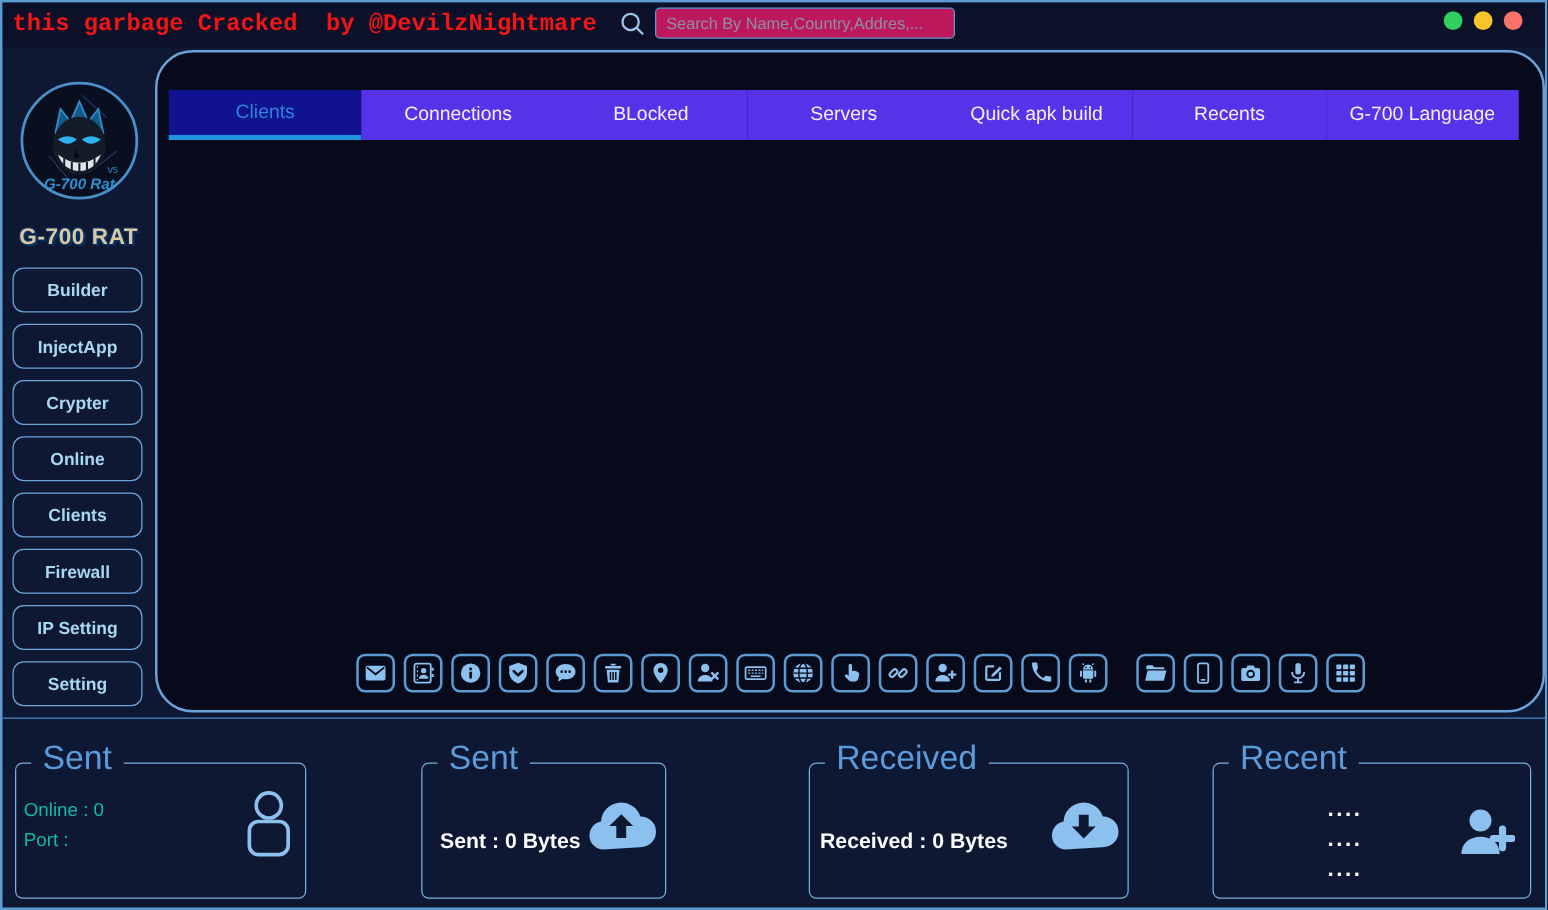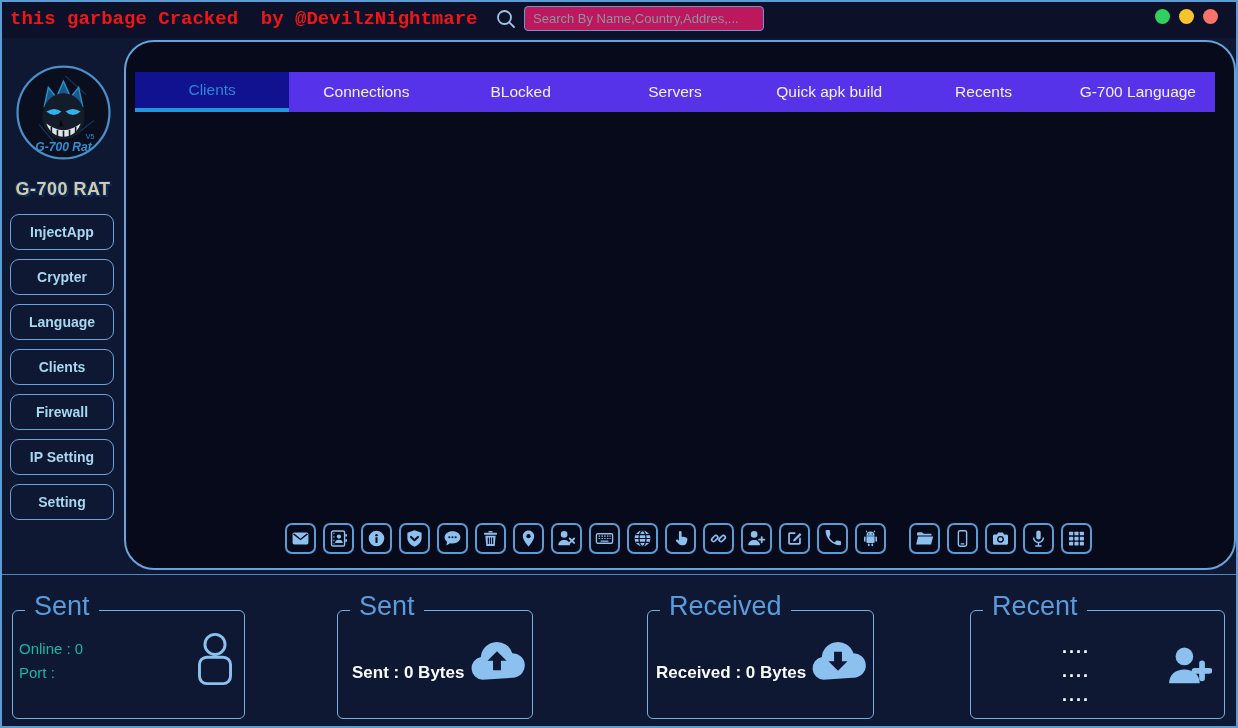--- a/index.html
+++ b/index.html
@@ -53,21 +53,21 @@
   .tool-btn svg{fill:#8cc0ef;}
   
   .footer-sep{position:absolute;left:0;right:0;top:572px;border-top:1px solid #4d86c4;}
   .group{position:absolute;top:608px;height:109px;border:1px solid #79aede;border-radius:6px;}
   .legend{
     position:absolute;top:-20px;left:12px;background:#0e1832;padding:0 9px;
     font-size:27px;color:#5b9bdc;line-height:30px;white-space:nowrap;
   }
   .g-info{left:10px;width:233px;}
   .g-sent{left:335px;width:196px;}
-  .g-recv{left:645px;width:227px;padding-left:29px;}
+  .g-recv{left:645px;width:256px;padding-left:29px;}
   .g-recent{left:968px;width:255px;}
   .info-lines{position:absolute;left:6px;top:26px;width:170px;text-align:left;color:#14b8a6;font-size:15px;line-height:24px;}
   .stat-text{position:absolute;left:14px;top:52px;color:#fafcff;font-size:17px;font-weight:700;}
   .g-recv .stat-text{left:8px;}
   .recent-lines{position:absolute;left:0;top:24px;width:210px;text-align:center;color:#fafcff;font-size:18px;font-weight:700;letter-spacing:2px;line-height:24px;}
   .big-icon{position:absolute;display:inline-flex;}
   .big-icon svg{fill:#8cc0ef;}
   .ic-user-outline{right:8px;top:18px;}
   .ic-cloud{right:6px;top:26px;}
   .ic-user-add{right:12px;top:32px;}
@@ -105,23 +105,24 @@
       <path d="M65 47 q-8-5 -15 0 q7 7 15 0 z" fill="#2fb3f0"></path>
       <path d="M45 55 l3 6 -4 1 z" fill="#05070f"></path>
       <path d="M31 59 q17 13 34 0 q-5 13 -17 13 t-17-13 z" fill="#dfe6ea"></path>
       <path d="M36 62 v6 M42 65 v8 M48 66 v8 M54 65 v8 M60 62 v6" stroke="#141b29" stroke-width="1.6" fill="none"></path>
       <text x="48" y="86" font-size="12" font-style="italic" font-weight="bold" fill="#2e8fd0" text-anchor="middle" font-family="DejaVu Serif, serif">G-700 Rat</text>
       <text x="70" y="74" font-size="7" fill="#2e8fd0" font-family="DejaVu Serif, serif">V5</text>
     </svg>
   </div>
   <div class="logo-label">G-700 RAT</div>
   <div class="side-buttons" id="side-buttons">
+      <button class="side-btn">Builder</button>
       <button class="side-btn">InjectApp</button>
       <button class="side-btn">Crypter</button>
-      <button class="side-btn">Language</button>
+      <button class="side-btn">Online</button>
       <button class="side-btn">Clients</button>
       <button class="side-btn">Firewall</button>
       <button class="side-btn">IP Setting</button>
       <button class="side-btn">Setting</button>
     </div>
 
   <section class="main-panel">
     <nav class="tabbar" id="tabbar">
         <div class="tab active">Clients</div>
         <div class="tab">Connections</div>

